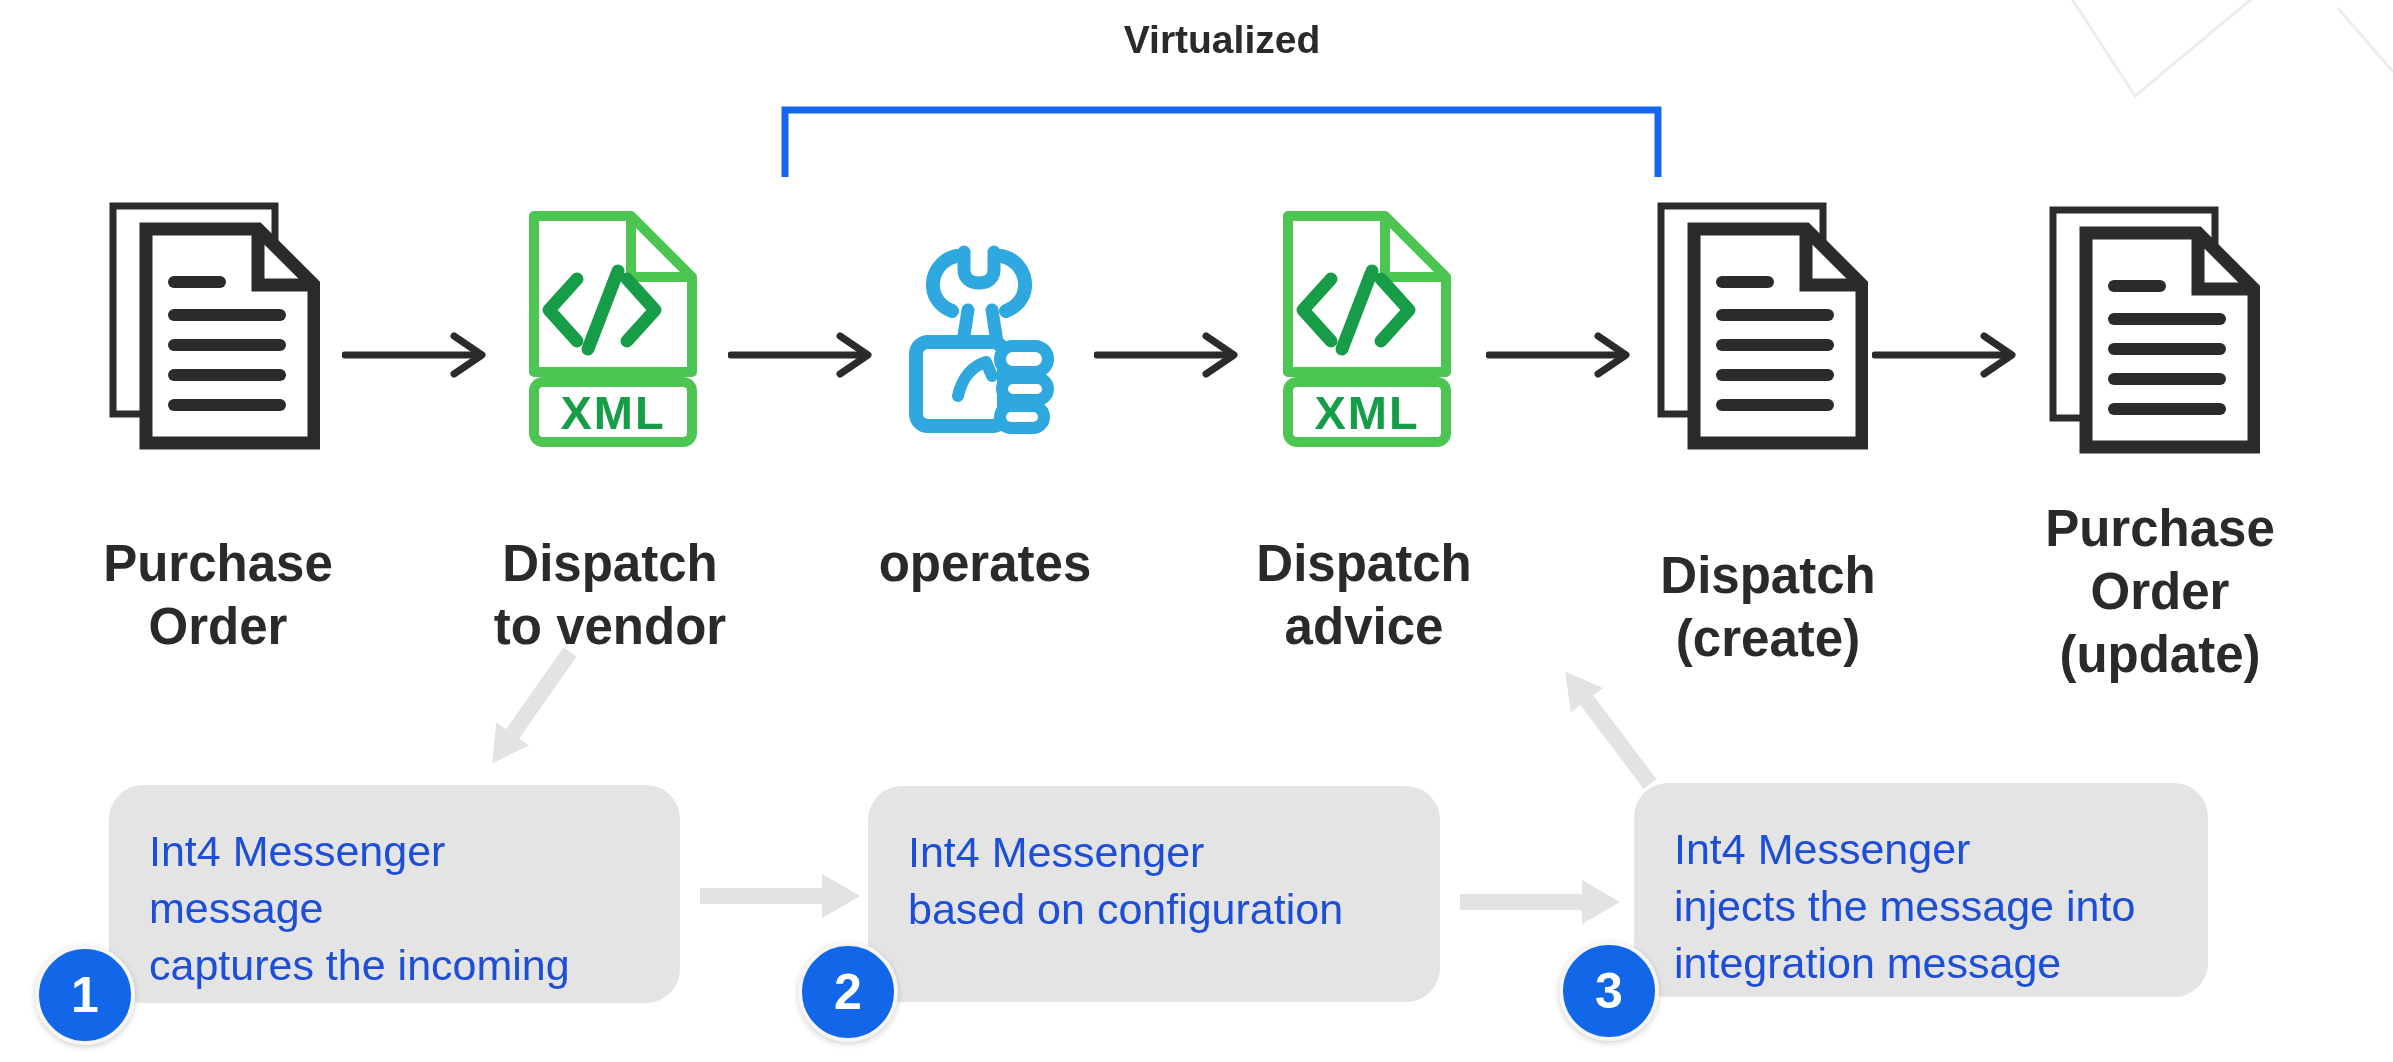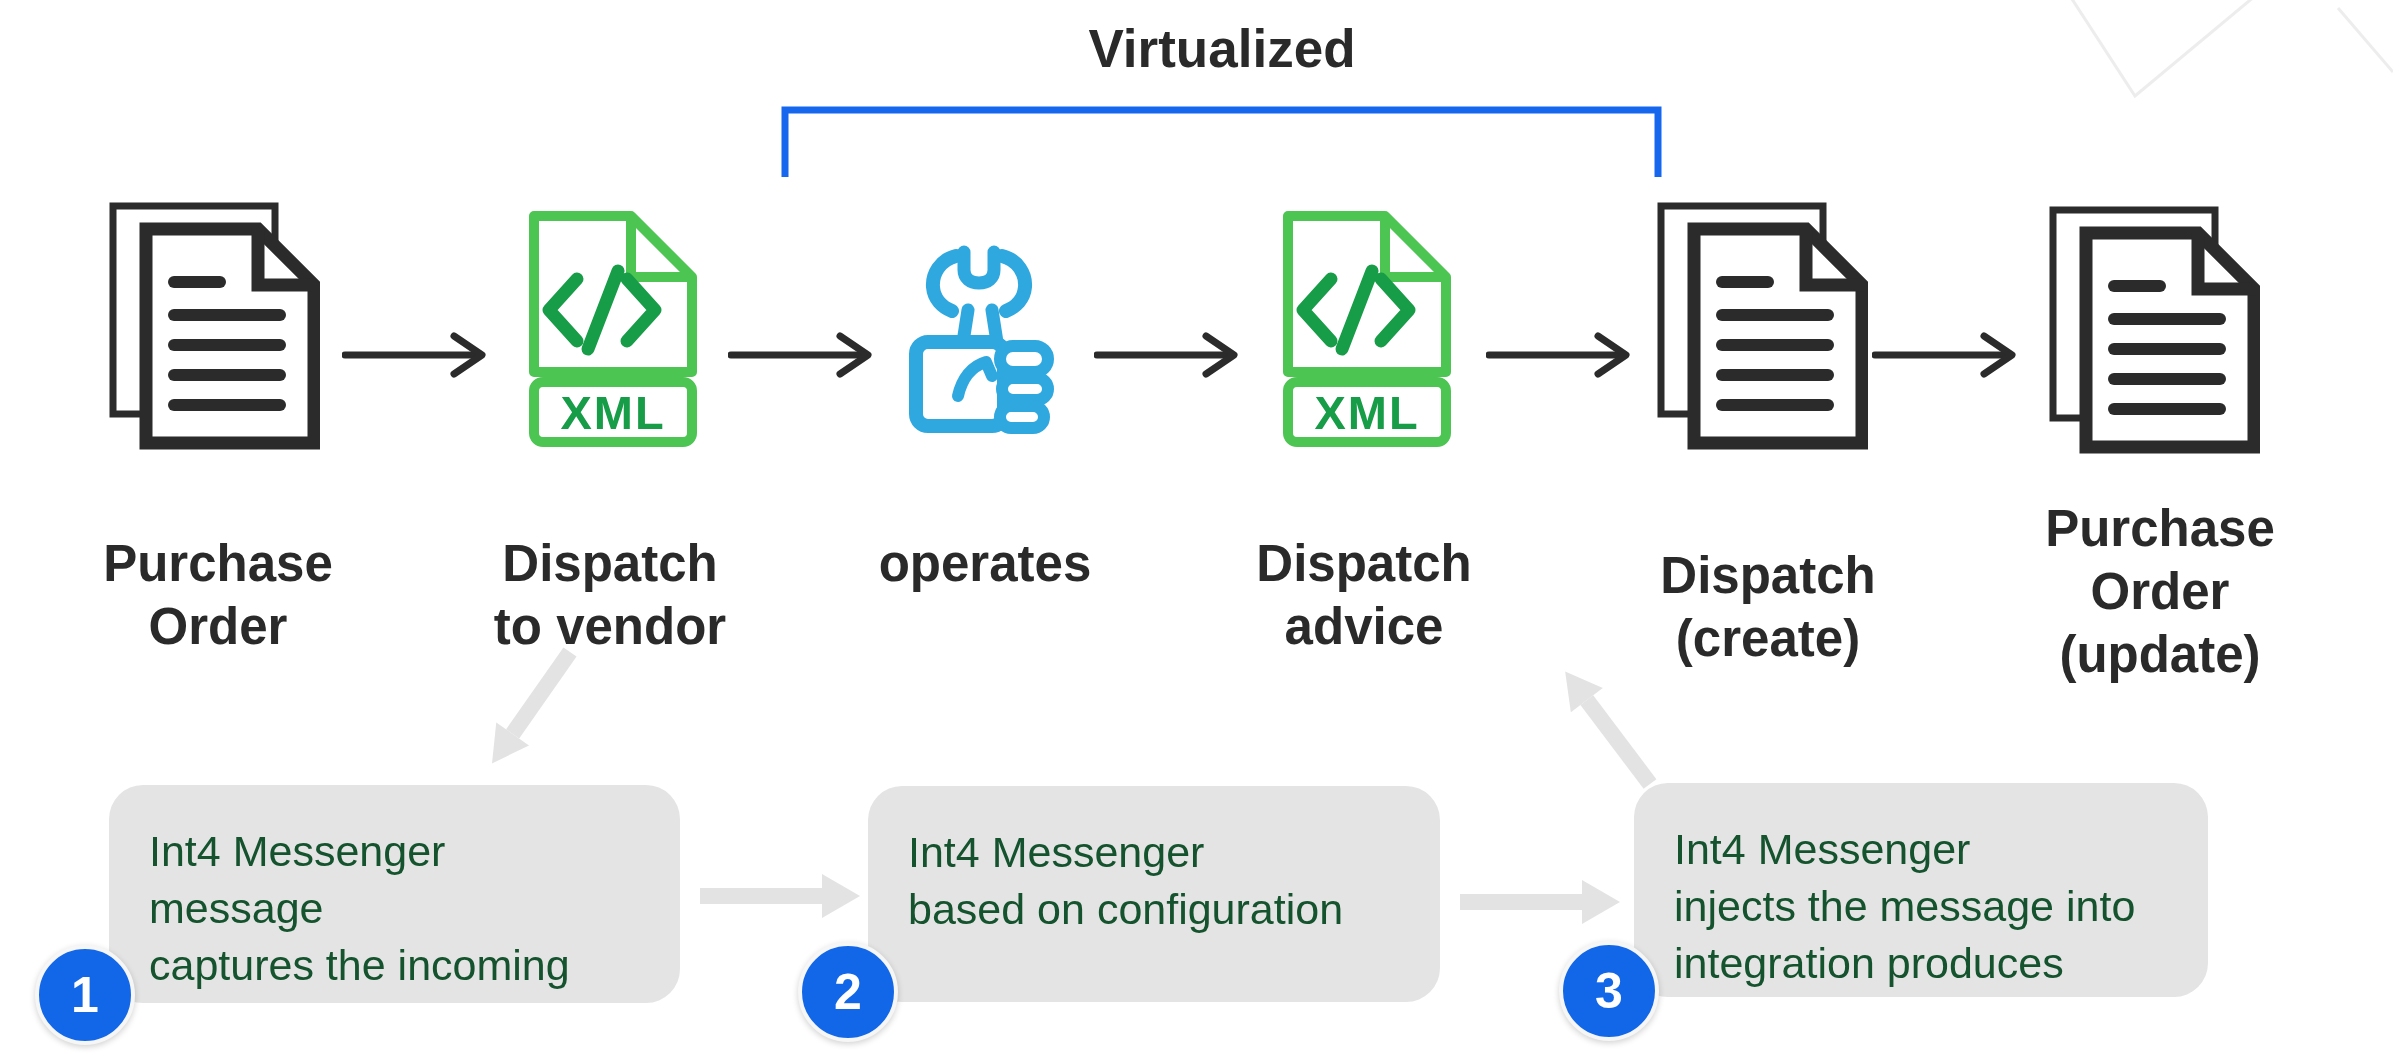--- a/index.html
+++ b/index.html
@@ -4,28 +4,28 @@
 <style>
   :root{
     --ink:#2b2b2b; --text:#2a2a2a; --green-outline:#4cc552; --green-dark:#179c47;
     --cyan-hand:#2fa8e0; --bracket-blue:#1766ee; --badge-blue:#1267e8;
     --panel-gray:#e4e4e4; --arrow-gray:#e3e3e3; --watermark-gray:#ededed;
   }
   html,body{margin:0;padding:0;background:#fff;}
   body{width:2393px;height:1062px;position:relative;overflow:hidden;
        font-family:"Liberation Sans",sans-serif;}
   .abs{position:absolute;}
-  .title{position:absolute;width:440px;text-align:center;font-size:53px;
+  .title{position:absolute;width:440px;text-align:center;font-size:39px;
          font-weight:600;color:var(--text);}
   .caption{position:absolute;width:400px;text-align:center;font-size:51px;
            line-height:63px;font-weight:600;color:var(--text);}
   .caption div{white-space:nowrap;}
   .note{position:absolute;background:var(--panel-gray);border-radius:34px;
         box-sizing:border-box;padding:38px 20px 0 40px;font-size:43px;
-        line-height:57px;color:#14532d;font-weight:400;}
+        line-height:57px;color:#1d4ed8;font-weight:400;}
   .note div{white-space:nowrap;}
   .badge{position:absolute;width:92px;height:92px;border-radius:50%;
          background:var(--badge-blue);border:4px solid #f6f6f6;
          box-shadow:0 2px 6px rgba(0,0,0,.18);display:flex;align-items:center;
          justify-content:center;color:#fff;font-size:50px;font-weight:bold;}
   .s-ink{stroke:var(--ink);}
   .s-green{stroke:var(--green-outline);}
   .s-gdark{stroke:var(--green-dark);}
   .s-cyan{stroke:var(--cyan-hand);}
   .s-blue{stroke:var(--bracket-blue);}
@@ -187,21 +187,21 @@
   <div>message</div>
   <div>captures the incoming</div>
 </div>
 <div class="note" style="left:868px;top:786px;width:572px;height:216px">
   <div>Int4 Messenger</div>
   <div>based on configuration</div>
 </div>
 <div class="note" style="left:1634px;top:783px;width:574px;height:214px">
   <div>Int4 Messenger</div>
   <div>injects the message into</div>
-  <div>integration produces</div>
+  <div>integration message</div>
 </div>
 
 <div class="badge" style="left:35px;top:945px">
   <span>1</span>
 </div>
 <div class="badge" style="left:798px;top:942px">
   <span>2</span>
 </div>
 <div class="badge" style="left:1559px;top:941px">
   <span>3</span>

